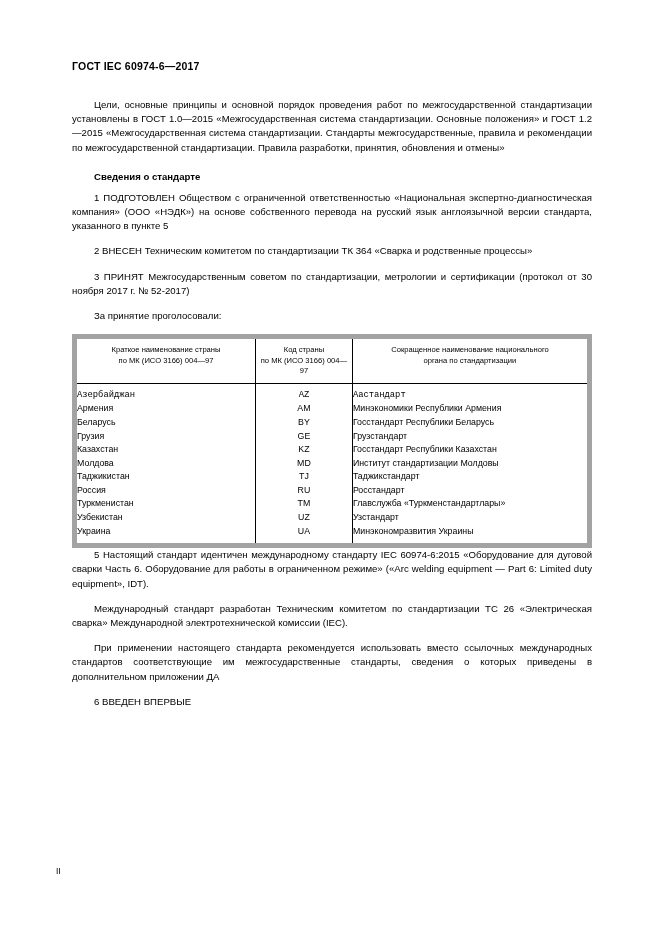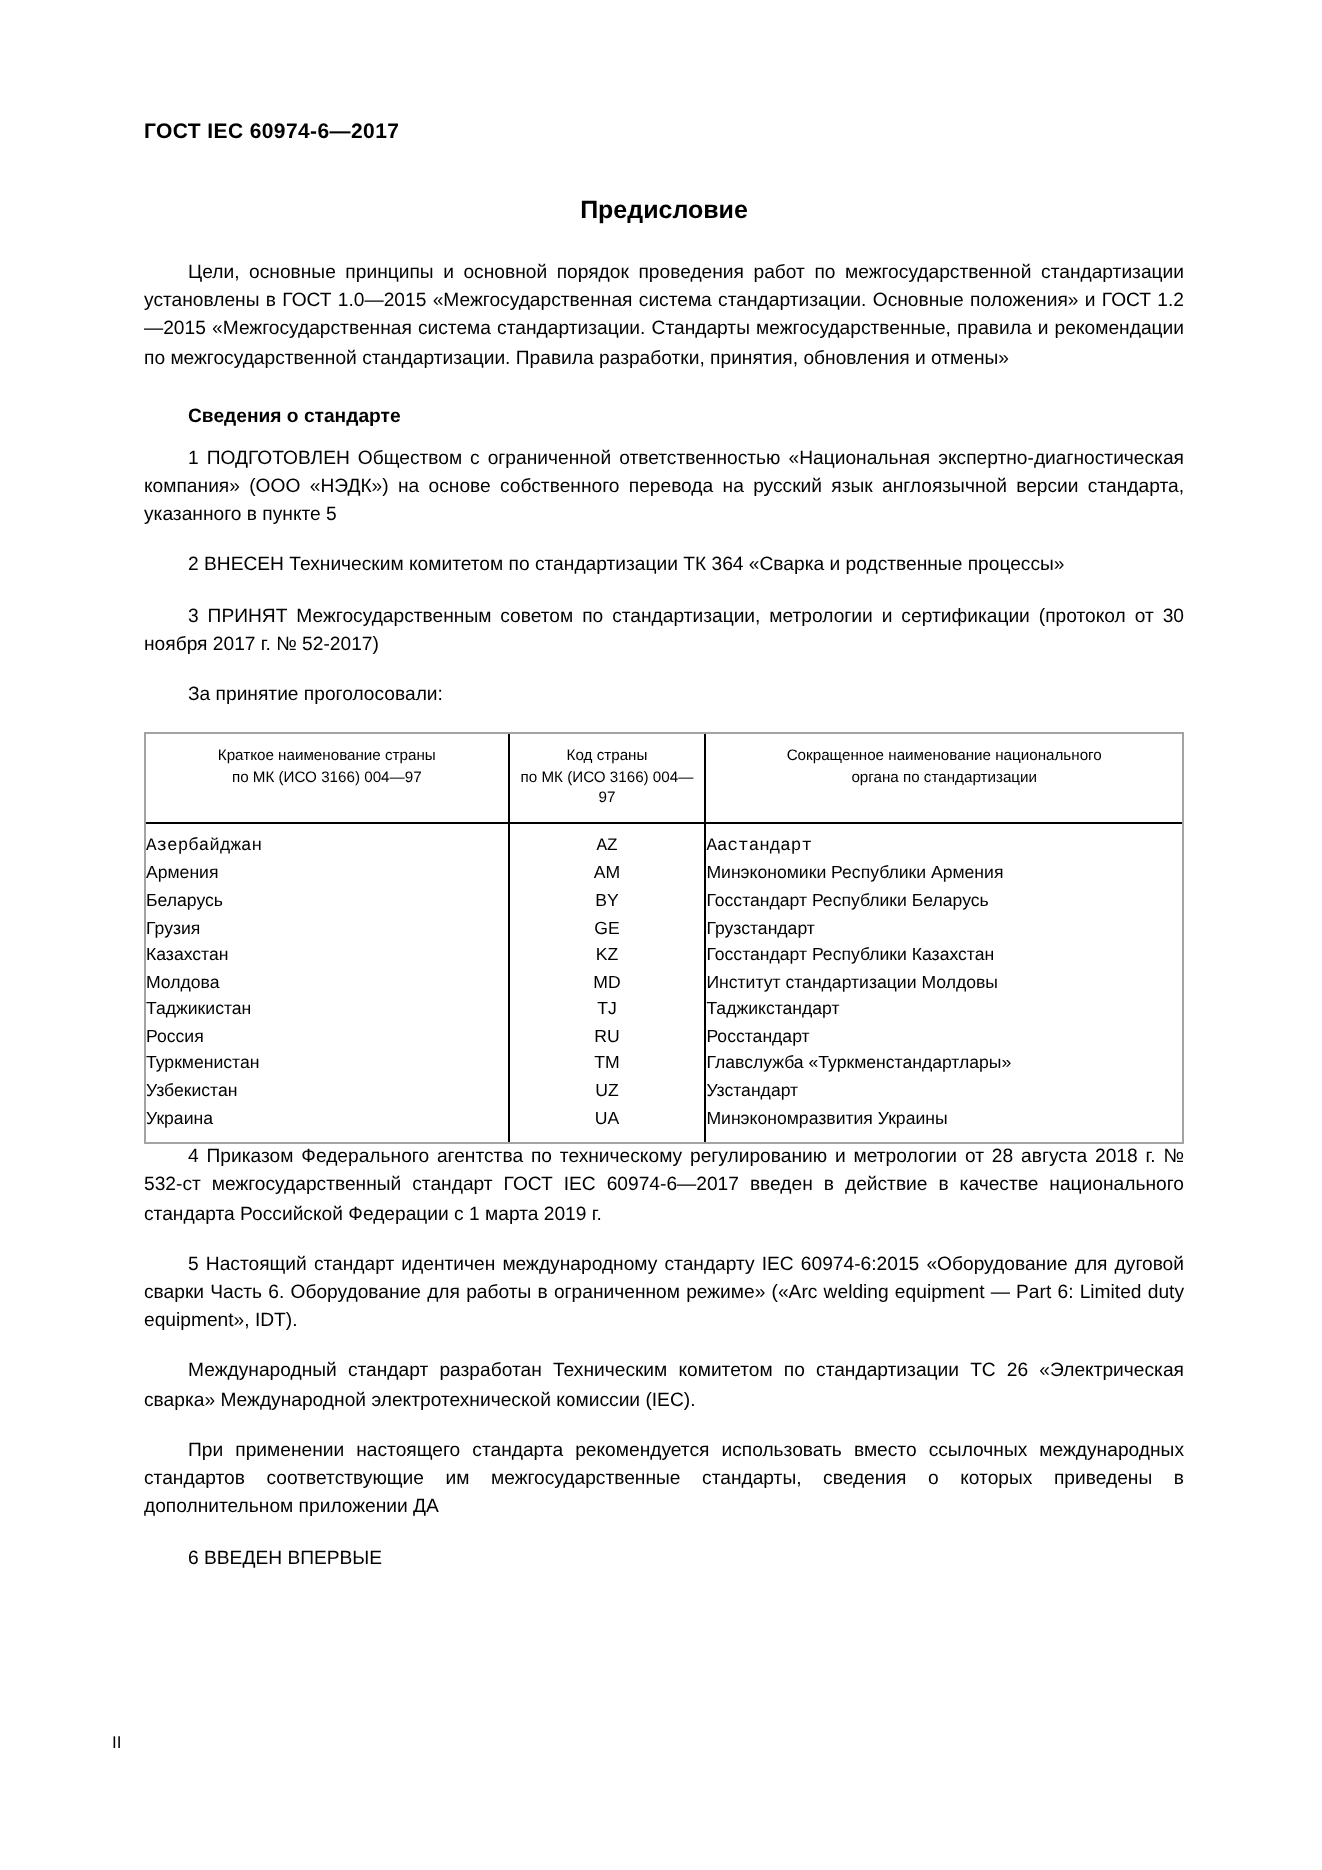--- a/index.html
+++ b/index.html
@@ -90,21 +90,21 @@
   table.countries tbody tr:last-child td {
     padding-bottom: 5px;
   }
   td.c-name { padding-left: 8px; }
   td.c-code { text-align: center; }
   td.c-org  { padding-left: 8px; }
   .col1 { width: 35%; }
   .col2 { width: 19%; }
   .col3 { width: 46%; }
   .tbl-wrap {
-    border: 1px solid #a3a3a3;
+    border: 5px solid #a3a3a3;
   }
   .tbl-wrap table.countries {
     margin: 0;
     border: none;
   }
   .tbl-wrap table.countries th {
     border-top: none;
   }
   .tbl-wrap table.countries th:first-child { border-left: none; }
   .tbl-wrap table.countries th:last-child  { border-right: none; }
@@ -123,21 +123,20 @@
 </style>
 </head>
 <body>
 
 <div class="page">
 
   <div class="content">
 
     <div class="std-header">ГОСТ IEC 60974-6—2017</div>
 
-    <h1 class="doc-title">Предисловие</h1>
 
     <p class="body-text indent">Цели, основные принципы и основной порядок проведения работ по межгосударственной стандартизации установлены в ГОСТ 1.0—2015 «Межгосударственная система стандартизации. Основные положения» и ГОСТ 1.2—2015 «Межгосударственная система стандартизации. Стандарты межгосударственные, правила и рекомендации по межгосударственной стандартизации. Правила разработки, принятия, обновления и отмены»</p>
 
     <div class="section-head">Сведения о стандарте</div>
 
     <p class="body-text indent">1 ПОДГОТОВЛЕН Обществом с ограниченной ответственностью «Национальная экспертно-диагностическая компания» (ООО «НЭДК») на основе собственного перевода на русский язык англоязычной версии стандарта, указанного в пункте 5</p>
 
     <p class="body-text indent">2 ВНЕСЕН Техническим комитетом по стандартизации ТК 364 «Сварка и родственные процессы»</p>
 
     <p class="body-text indent">3 ПРИНЯТ Межгосударственным советом по стандартизации, метрологии и сертификации (протокол от 30 ноября 2017 г. № 52-2017)</p>
@@ -220,21 +219,20 @@
           </tr>
           <tr>
             <td class="c-name">Украина</td>
             <td class="c-code">UA</td>
             <td class="c-org">Минэкономразвития Украины</td>
           </tr>
         </tbody>
       </table>
     </div>
 
-    <p class="body-text indent">4 Приказом Федерального агентства по техническому регулированию и метрологии от 28 августа 2018 г. № 532-ст межгосударственный стандарт ГОСТ IEC 60974-6—2017 введен в действие в качестве национального стандарта Российской Федерации с 1 марта 2019 г.</p>
 
     <p class="body-text indent">5 Настоящий стандарт идентичен международному стандарту IEC 60974-6:2015 «Оборудование для дуговой сварки Часть 6. Оборудование для работы в ограниченном режиме» («Arc welding equipment — Part 6: Limited duty equipment», IDT).</p>
 
     <p class="body-text indent">Международный стандарт разработан Техническим комитетом по стандартизации ТС 26 «Электрическая сварка» Международной электротехнической комиссии (IEC).</p>
 
     <p class="body-text indent">При применении настоящего стандарта рекомендуется использовать вместо ссылочных международных стандартов соответствующие им межгосударственные стандарты, сведения о которых приведены в дополнительном приложении ДА</p>
 
     <p class="body-text indent">6 ВВЕДЕН ВПЕРВЫЕ</p>
 
   </div>

